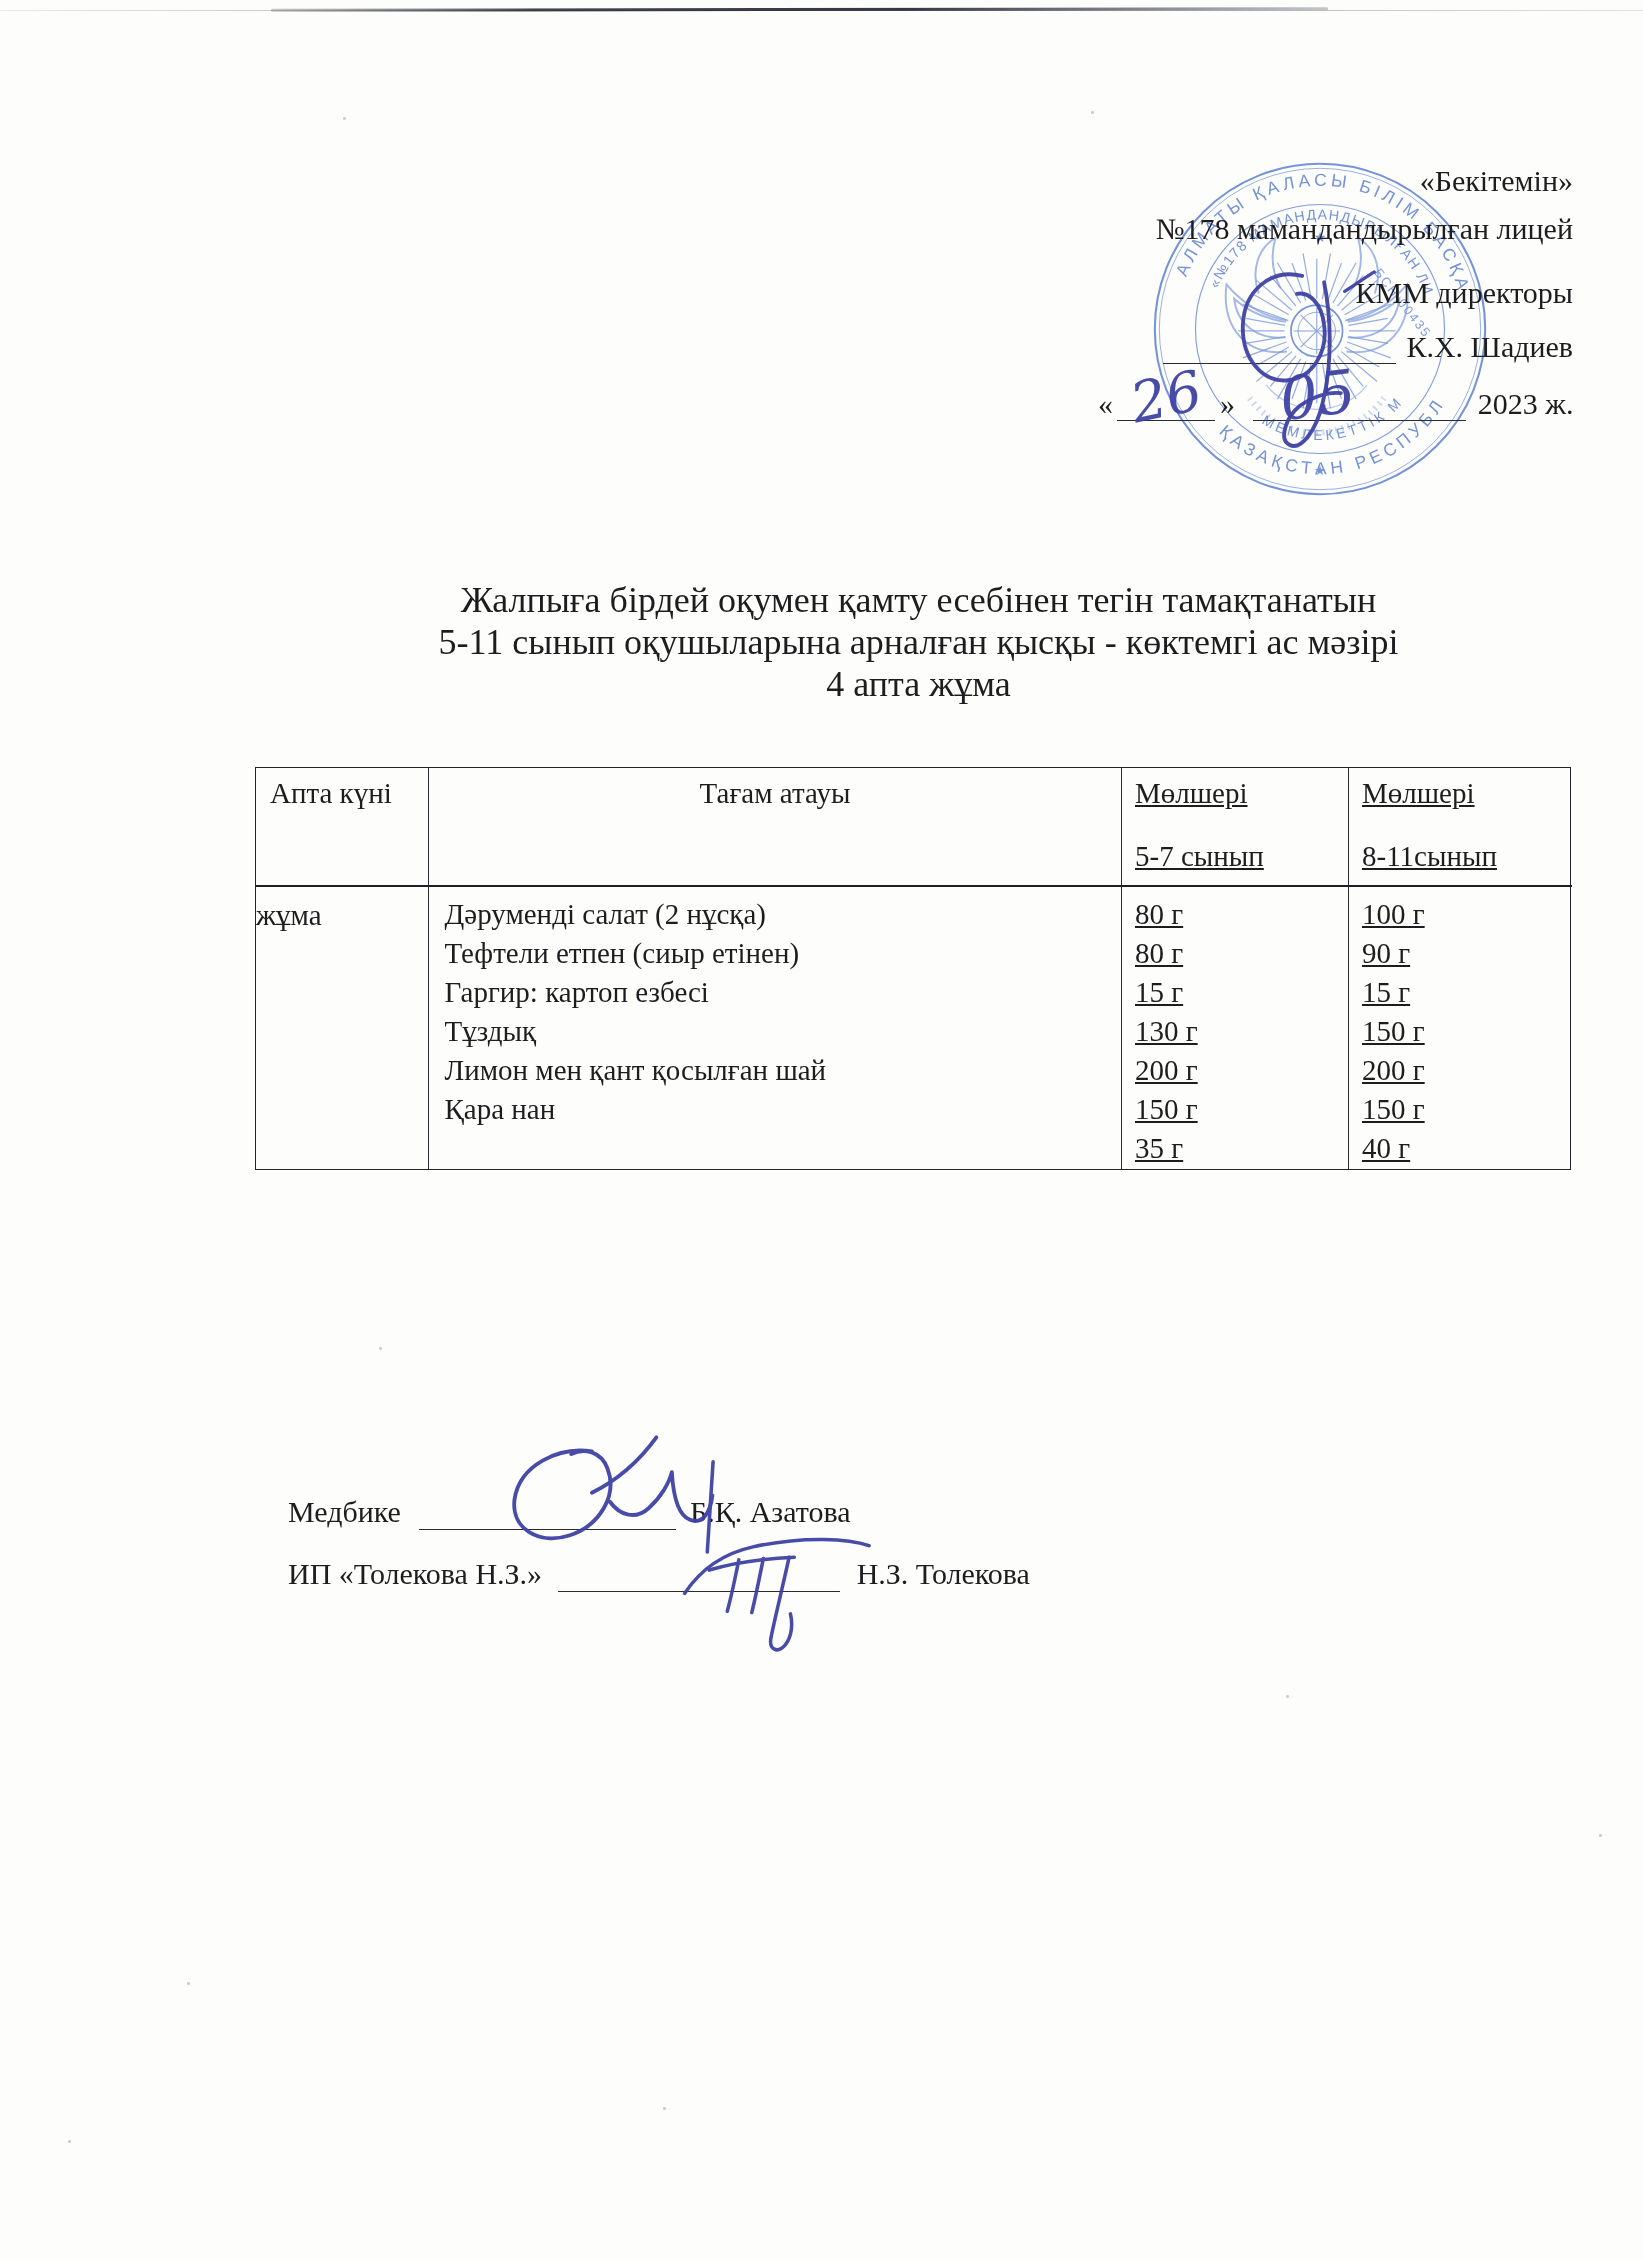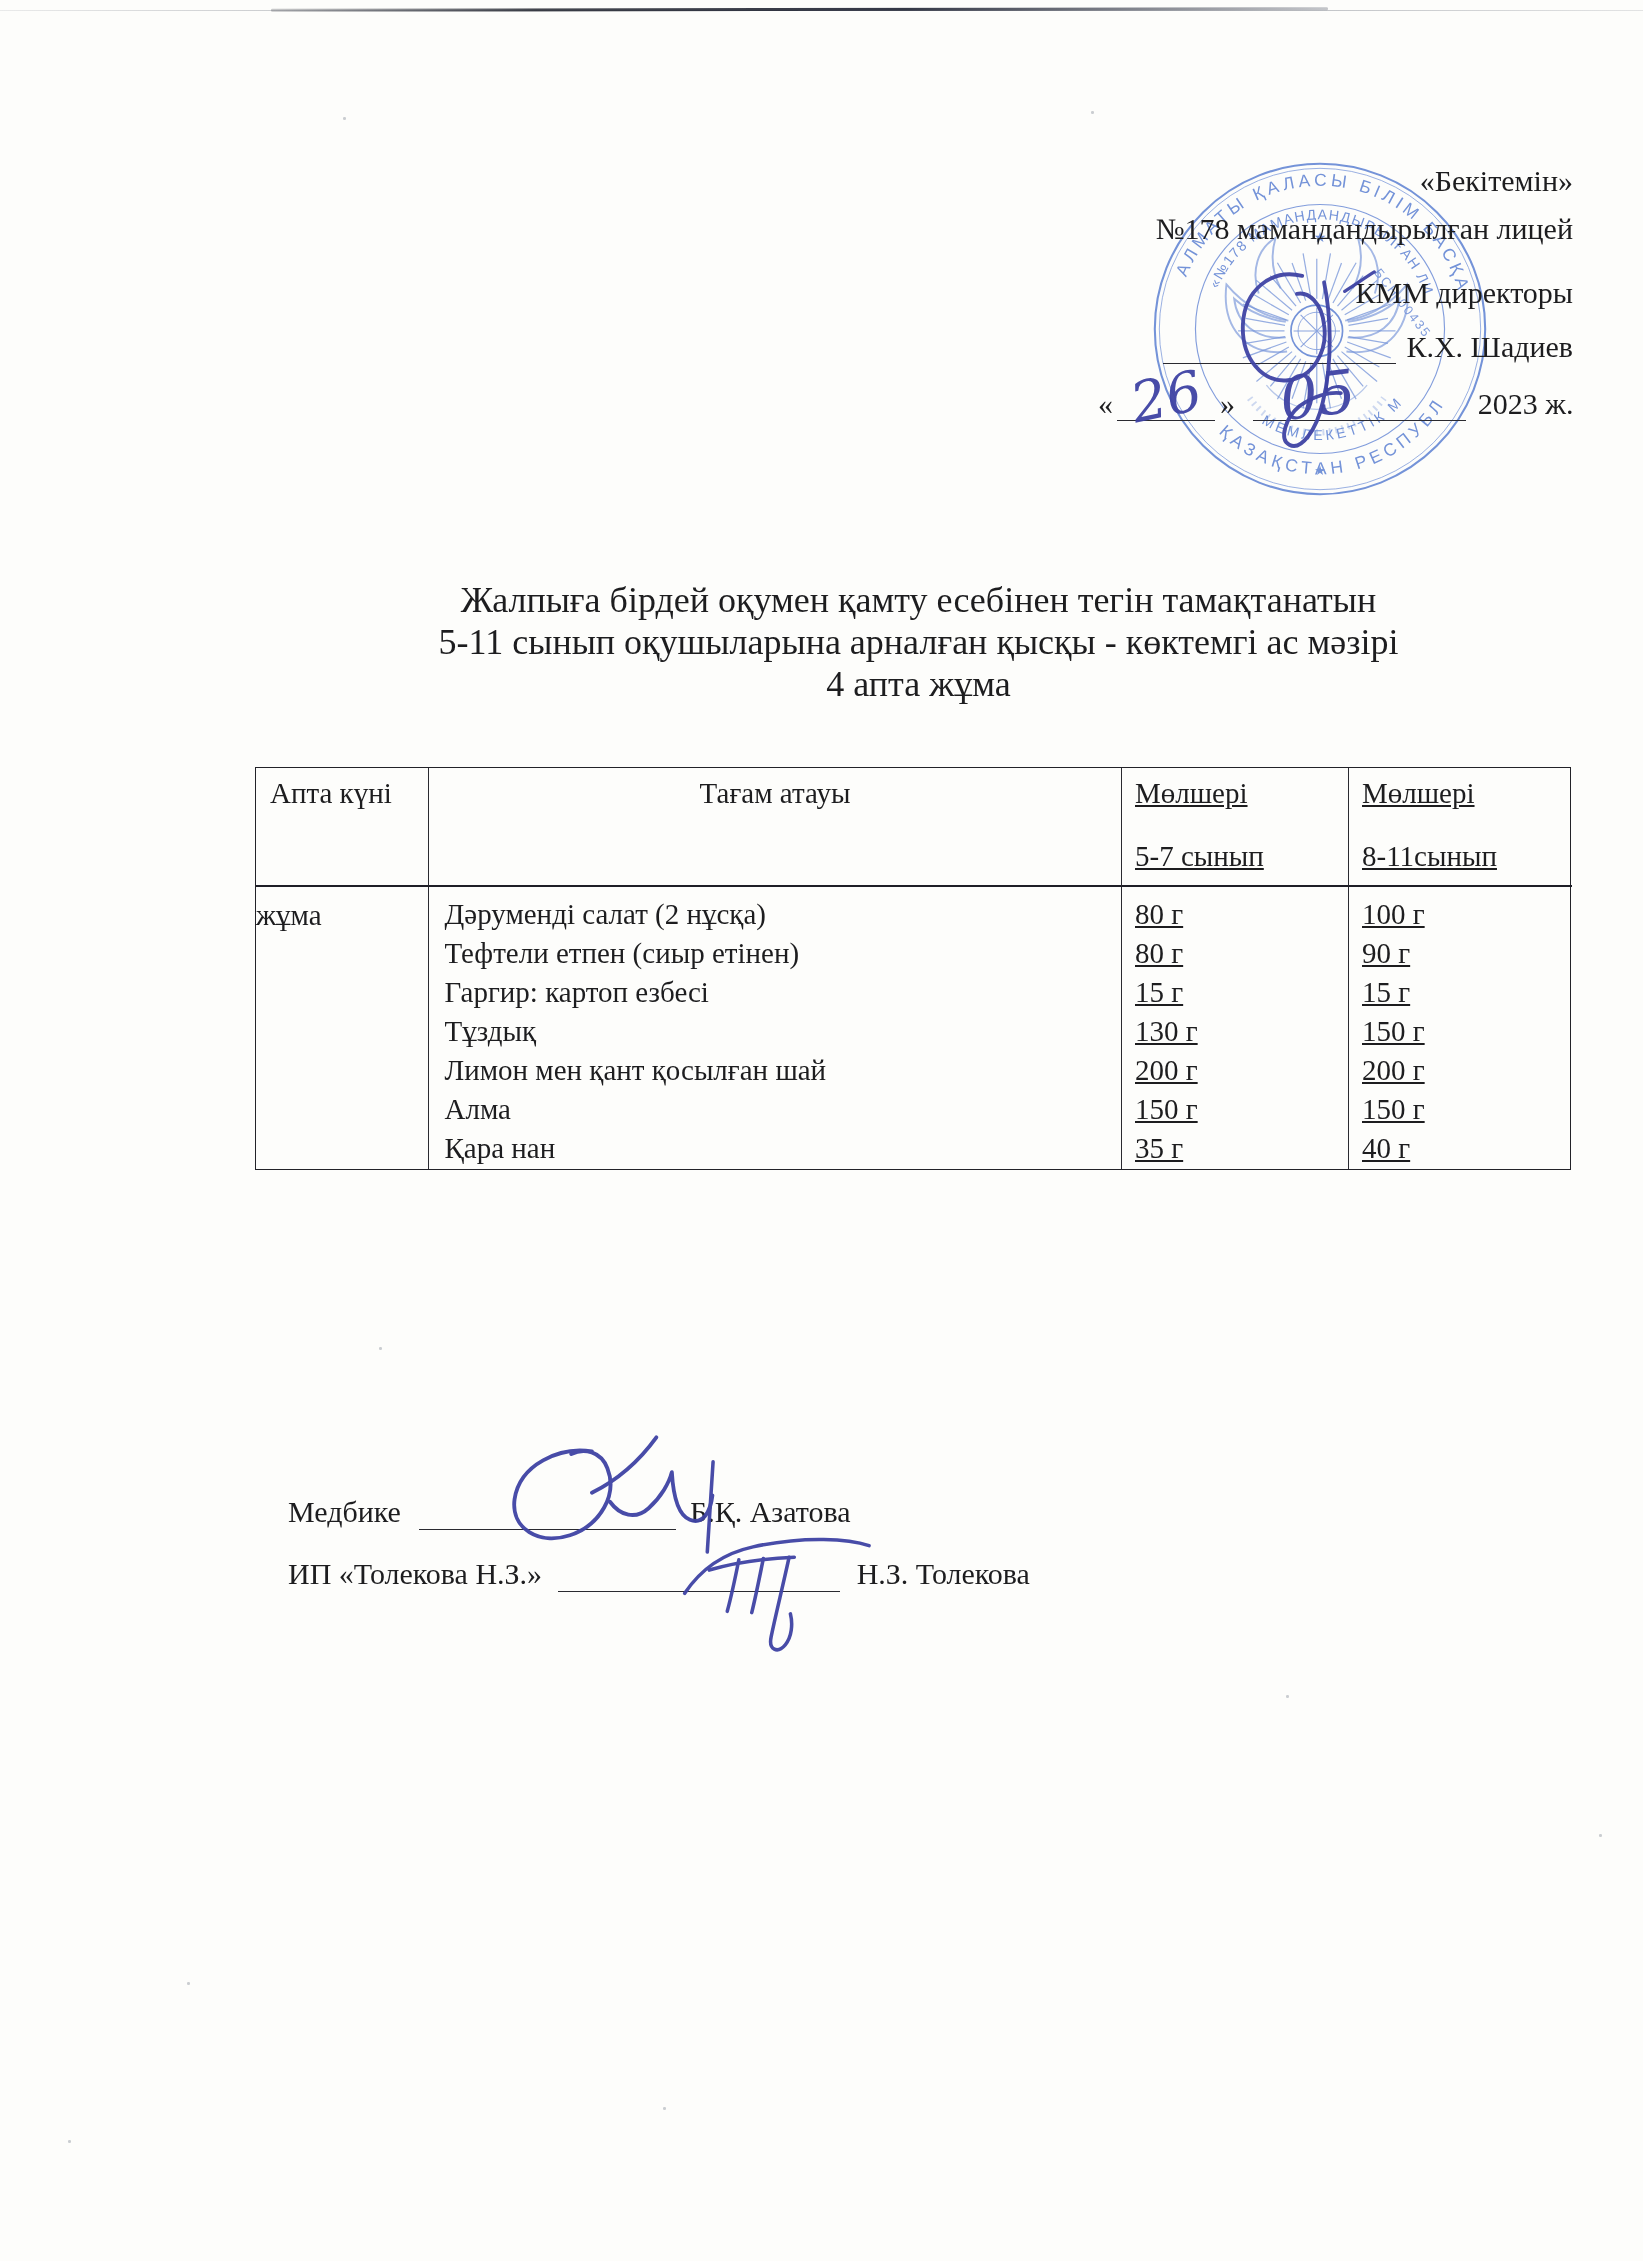--- a/index.html
+++ b/index.html
@@ -183,21 +183,20 @@
       <div class="sub">8-11сынып</div>
     </div>
 
     <div class="cell body-day">жұма</div>
     <div class="cell vline dish-list">
       <div>Дәруменді салат (2 нұсқа)</div>
       <div>Тефтели етпен (сиыр етінен)</div>
       <div>Гаргир: картоп езбесі</div>
       <div>Тұздық</div>
       <div>Лимон мен қант қосылған шай</div>
-      <div>Алма</div>
       <div>Қара нан</div>
     </div>
     <div class="cell vline qty-list">
       <div>80 г</div>
       <div>80 г</div>
       <div>15 г</div>
       <div>130 г</div>
       <div>200 г</div>
       <div>150 г</div>
       <div>35 г</div>

